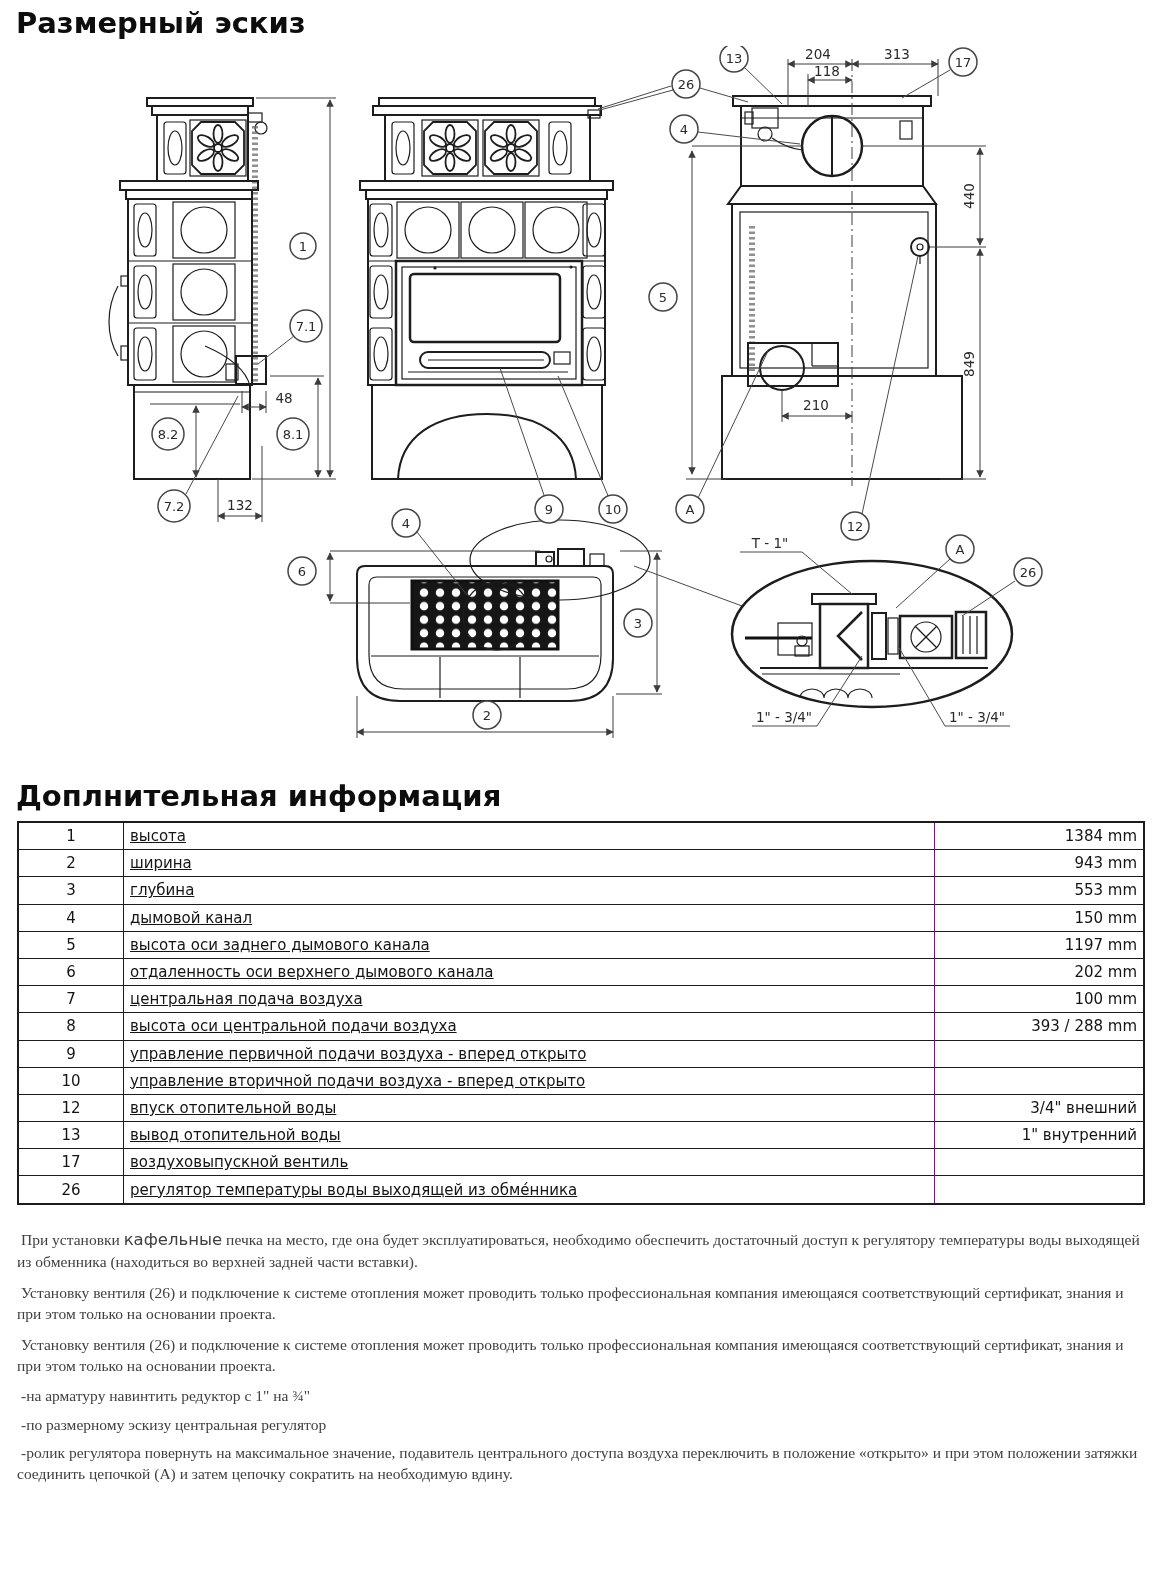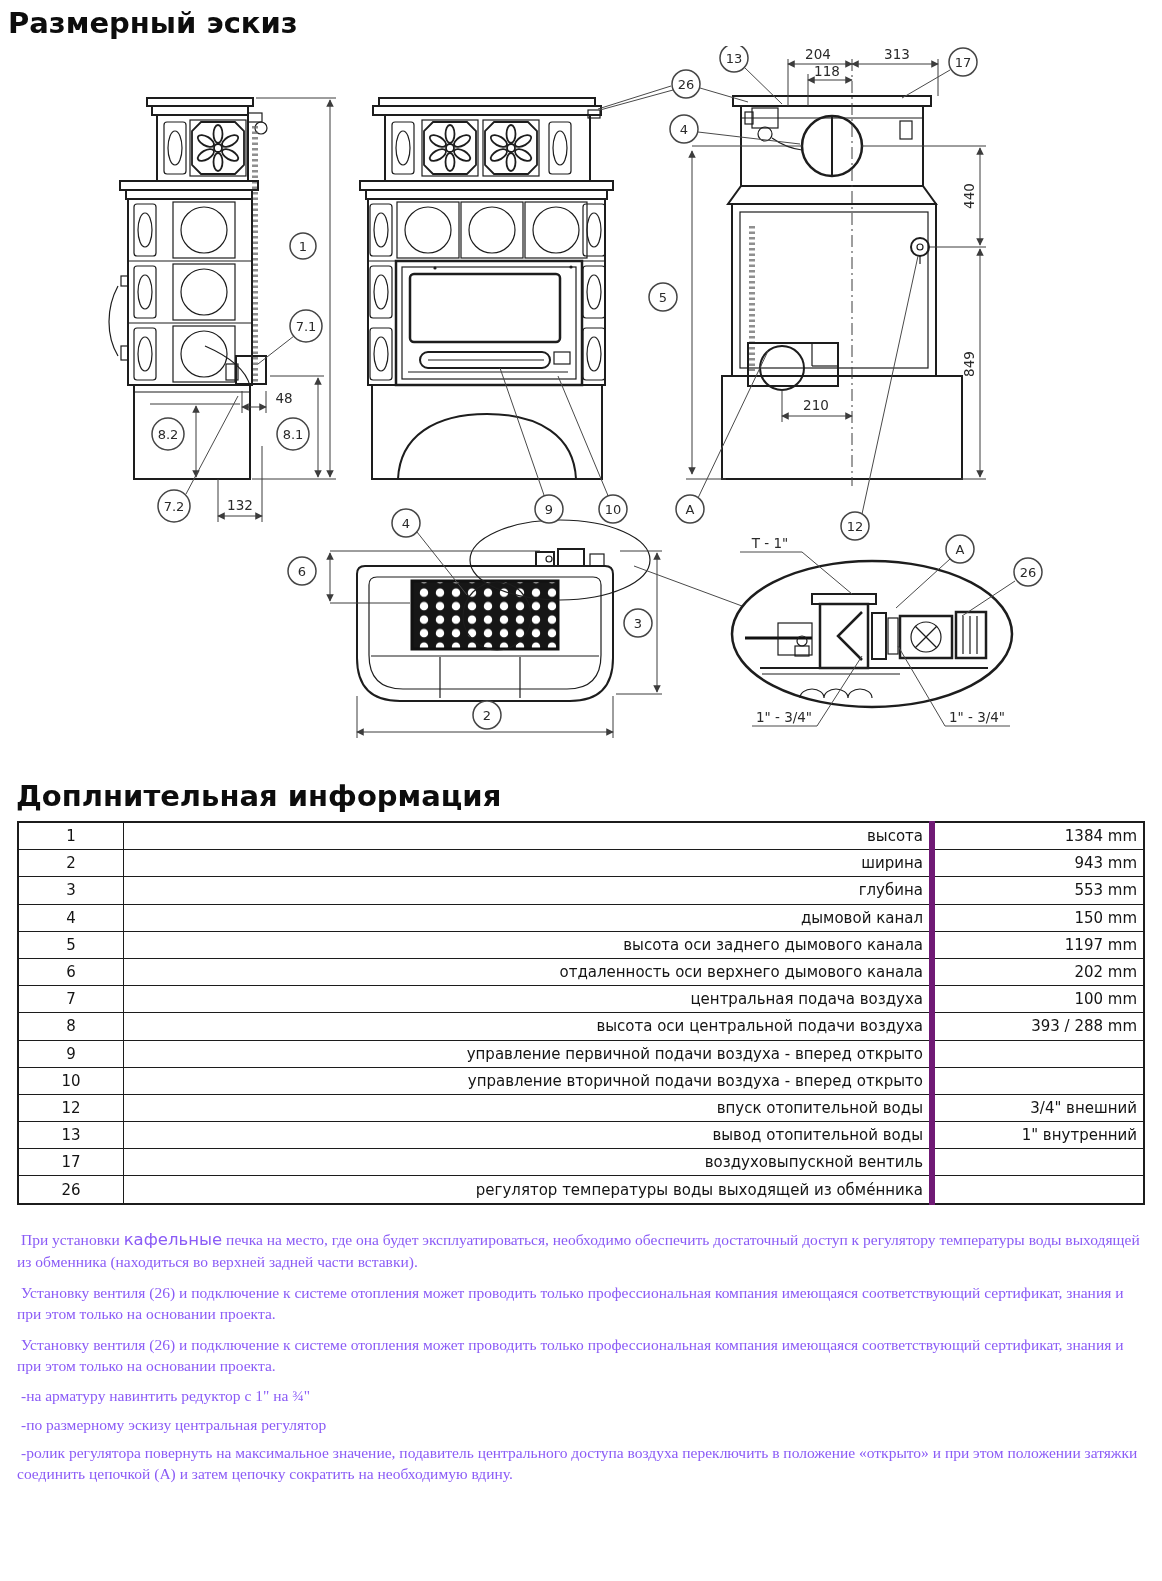--- a/index.html
+++ b/index.html
@@ -1,36 +1,36 @@
 <!DOCTYPE html>
 <html><head>
 <meta charset="utf-8">
 <style>
   html,body{margin:0;padding:0;background:#fff;}
   .page{position:relative;width:1162px;height:1581px;background:#fff;color:#111;overflow:hidden;}
-  h1.ttl{font:bold 29px "DejaVu Sans",sans-serif;color:#0d0d0d;margin:0;padding:6px 0 0 8px;height:40px;}
+  h1.ttl{font:bold 29px "DejaVu Sans",sans-serif;color:#0d0d0d;margin:0;padding:6px 0 0 16px;height:40px;}
   h2.ttl{font:bold 29px "DejaVu Sans",sans-serif;color:#0d0d0d;margin:0;padding:18px 8px 6px 16px;}
   svg.sketch{display:block;}
   svg .ln{stroke:#1d1d1d;fill:none;stroke-width:2;}
   svg .ln2{stroke:#1d1d1d;fill:none;stroke-width:1.2;}
   svg .thick{stroke:#111;fill:none;stroke-width:3;}
   svg .dim{stroke:#3c3c3c;fill:none;stroke-width:1;}
   svg .lead{stroke:#4a4a4a;fill:none;stroke-width:1;}
   svg .hatch{stroke:#6a6a6a;stroke-width:6;stroke-dasharray:2.5,3;fill:none;opacity:.75;}
   svg .cl{stroke:#454545;stroke-width:1.5;fill:#fff;}
   svg text{font-family:"DejaVu Sans",sans-serif;fill:#2a2a2a;}
   svg .ctx{font-size:13px;text-anchor:middle;dominant-baseline:middle;}
   svg .dtx{font-size:13.5px;text-anchor:middle;}
   table.info{border-collapse:collapse;width:1128px;margin:2px 0 0 17px;border:2px solid #1c1c1c;
              font:15px "DejaVu Sans",sans-serif;color:#141414;table-layout:fixed;}
   table.info td{border-top:1.6px solid #1c1c1c;height:26.2px;padding:0 6px;overflow:hidden;white-space:nowrap;}
   td.c-num{width:92px;text-align:center;border-right:1.6px solid #1c1c1c;}
-  td.c-desc{width:auto;text-align:right;}
-  td.c-val{width:196px;text-align:right;border-left:6px solid #701a75;}
-  .notes{margin:24px 17px 8px 17px;font:15.5px "Liberation Serif","DejaVu Serif",serif;color:#8b5cf6;line-height:1.38;}
+  td.c-desc{width:auto;text-align:left;text-decoration:underline;}
+  td.c-val{width:196px;text-align:right;border-left:1px solid #701a75;}
+  .notes{margin:24px 17px 8px 17px;font:15.5px "Liberation Serif","DejaVu Serif",serif;color:#404040;line-height:1.38;}
   .notes p{margin:9px 0;text-indent:4px;}
   .notes p.tight{margin:7px 0;}
   .notes .sansem{font-family:"DejaVu Sans",sans-serif;font-size:16.5px;}
   .notes .b{font-weight:bold;}
 </style>
 </head>
 <body>
 
 <div class="page">
 

